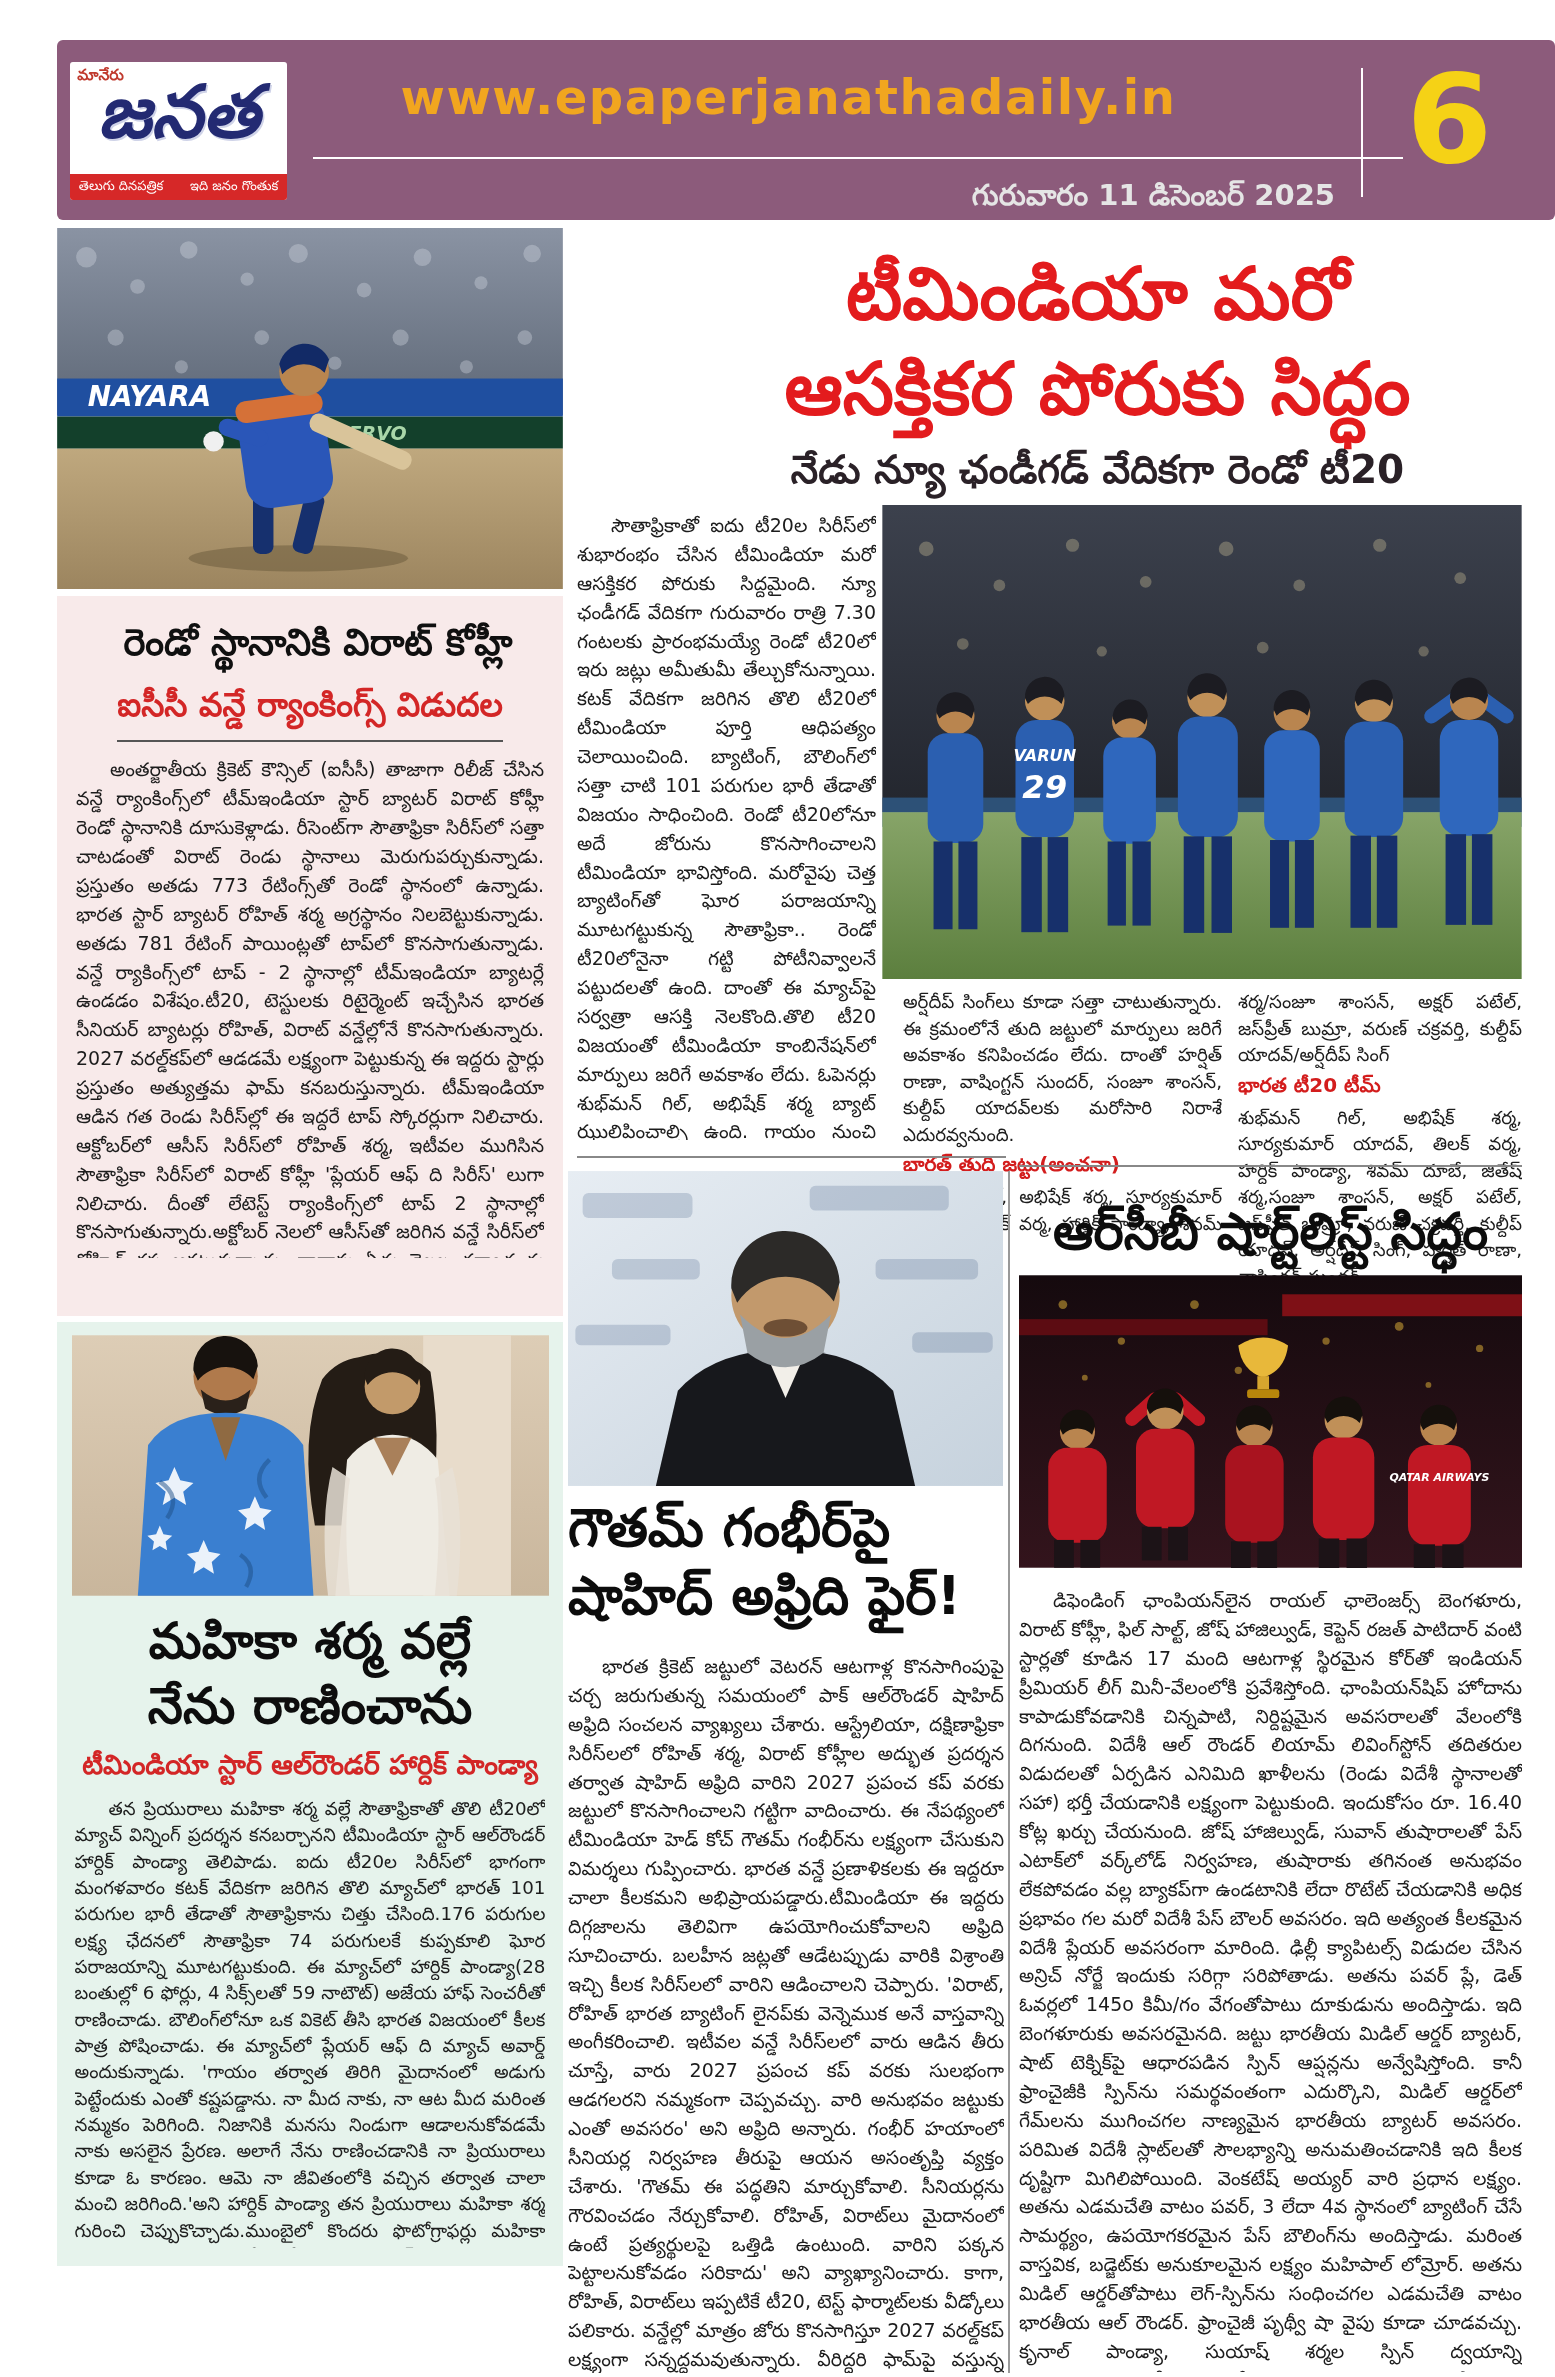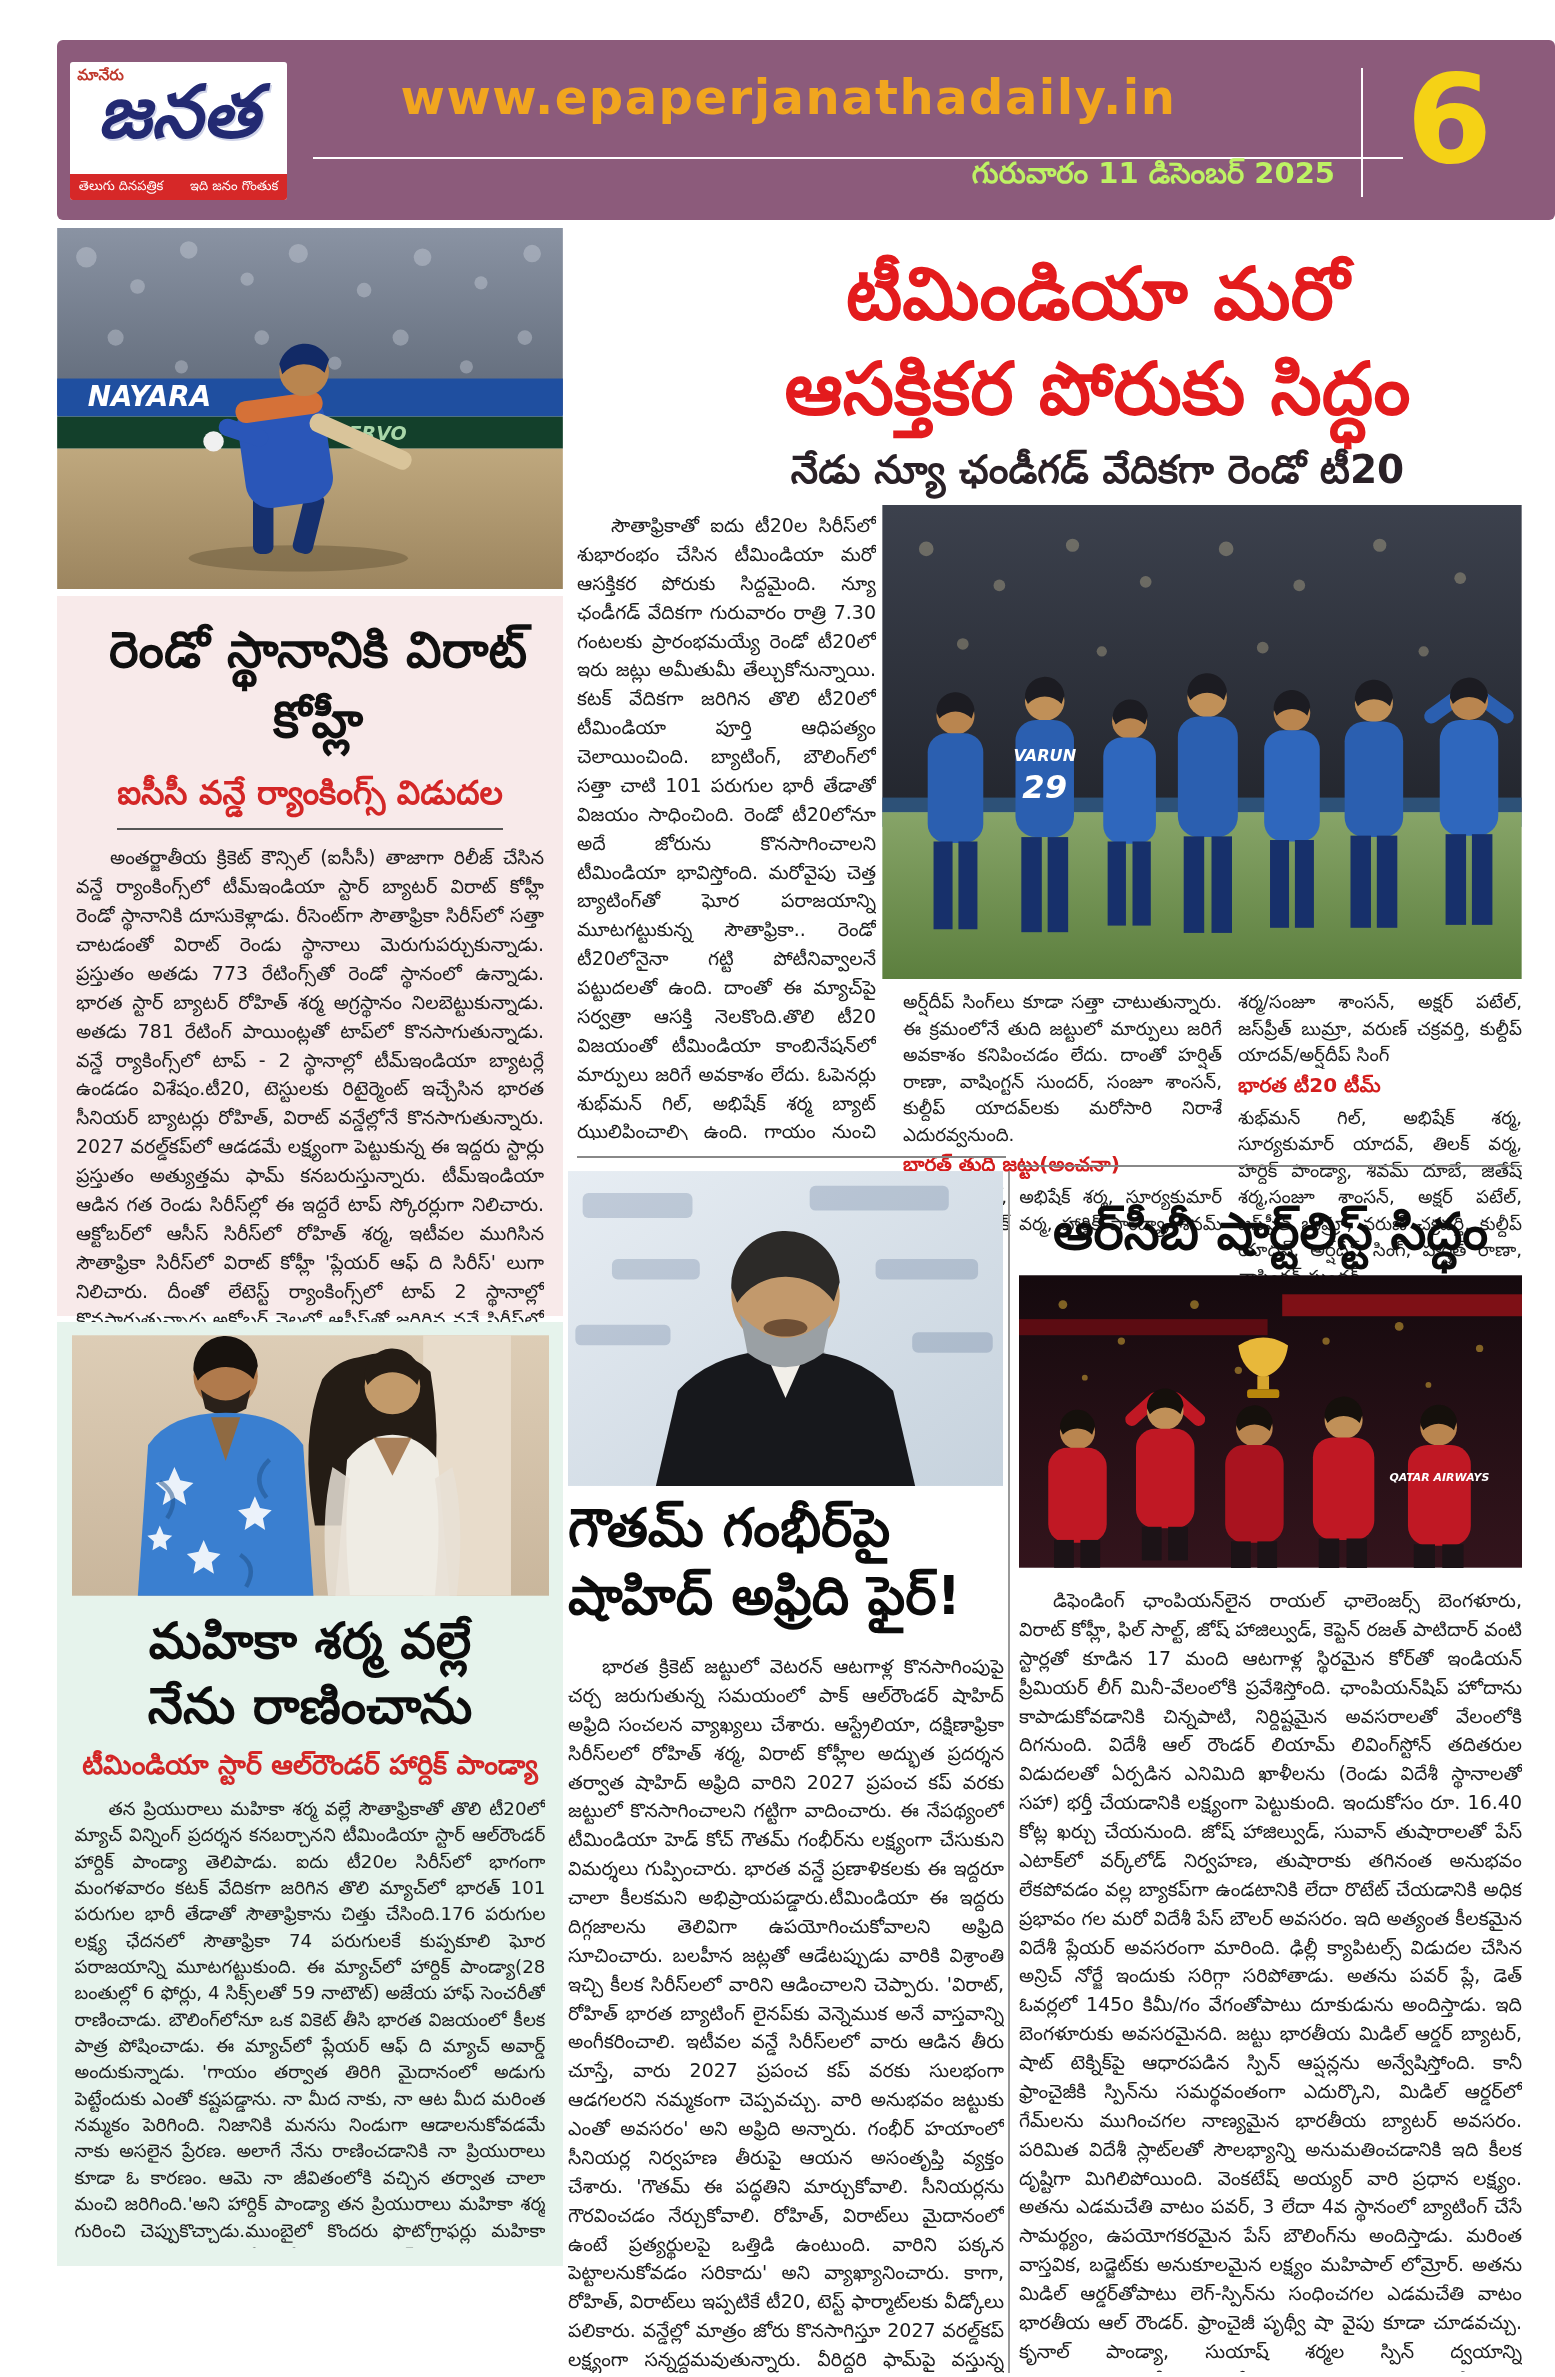--- a/index.html
+++ b/index.html
@@ -9,40 +9,40 @@
   
   .masthead{left:57px;top:40px;width:1450px;height:180px;background:#8c5b7b;border-radius:5.9px;padding-left:48px;}
   .logo-box{position:absolute;left:13px;top:22px;width:217px;height:138px;background:#ffffff;border-radius:2.9px;overflow:hidden;}
   .logo-top{position:absolute;left:7.3px;top:4.4px;color:#c03a2e;font-size:15.4px;font-weight:bold;}
   .logo-title{position:absolute;left:0;right:0;top:10.2px;text-align:center;font-size:73px;line-height:1.1;
               color:#232a72;font-weight:bold;font-style:italic;text-shadow:1.5px 1.5px 0 #cfd3e8;}
   .logo-strip{position:absolute;left:0;right:0;bottom:0;height:26px;background:#d62828;color:#ffffff;
               font-size:13px;display:flex;justify-content:space-between;align-items:center;padding:0 8.8px;box-sizing:border-box;}
   .url{position:absolute;left:263px;top:29px;width:937px;text-align:center;font-size:48px;font-weight:bold;color:#f1a61f;letter-spacing:1.5px;}
   .mast-line{position:absolute;left:256px;top:117px;width:1090px;height:2.2px;background:#ffffff;}
-  .mast-date{position:absolute;right:220px;top:116px;font-size:29px;font-weight:bold;color:#bef264;}
+  .mast-date{position:absolute;right:220px;top:138px;font-size:29px;font-weight:bold;color:#e5e5e5;}
   .mast-vline{position:absolute;right:192px;top:28px;height:129px;width:2.2px;background:#ffffff;}
   .mast-pageno{position:absolute;right:63px;top:17.6px;font-size:123px;font-weight:bold;color:#f5d216;line-height:1;}
   
   .jbody{text-align:justify;font-size:19px;line-height:1.52;color:#1c1c1c;overflow:hidden;}
   .indent{text-indent:34px;}
   .redhead{color:#d31d1d;font-weight:bold;}
   
   .lead-head{left:673px;top:247px;width:849px;text-align:center;}
   .lead-head .l1,.lead-head .l2{font-size:73px;font-weight:800;color:#e31b1d;line-height:1.3;}
   .lead-sub{margin-top:10.2px;font-size:39px;font-weight:700;color:#2a2127;}
   .mid-col{left:577px;top:511px;width:299px;height:629px;}
   .colA{left:903px;top:989px;width:319px;height:167px;}
   .colB{left:1238px;top:989px;width:284px;height:167px;}
   .colA .jbody,.colB .jbody{font-size:18.3px;line-height:1.45;}
   .squad-head{font-size:20px;margin:4.4px 0 2.9px 0;}
   .rule{background:#888;}
   
   .pink-panel{left:57px;top:596px;width:506px;height:720px;background:#f8eaea;}
-  .k-headline{margin-top:25px;text-align:center;font-size:50px;font-weight:700;color:#101010;padding-left:16px;}
+  .k-headline{margin-top:25px;text-align:center;font-size:37px;font-weight:700;color:#101010;padding-left:16px;}
   .k-subwrap{text-align:center;margin-top:11.7px;}
   .k-subhead{display:inline-block;font-size:33px;font-weight:700;color:#d32626;border-bottom:2.2px solid #555;padding-bottom:8.8px;}
   .k-body{margin:13px 19px 0 19px;height:503px;}
   
   .mint-panel{left:57px;top:1322px;width:506px;height:944px;background:#e6f3ec;}
   .p-photo{position:absolute;left:14.6px;top:13px;width:477px;height:261px;overflow:hidden;}
   .p-headline{position:absolute;left:0;right:0;top:287px;text-align:center;font-size:50px;font-weight:700;line-height:1.3;color:#0d0d0d;}
   .p-subhead{position:absolute;left:0;right:0;top:427px;text-align:center;font-size:27px;font-weight:700;color:#d32626;}
   .p-body{position:absolute;left:17.6px;right:17.6px;top:474px;height:452px;font-size:18.3px;line-height:1.44;}
   

